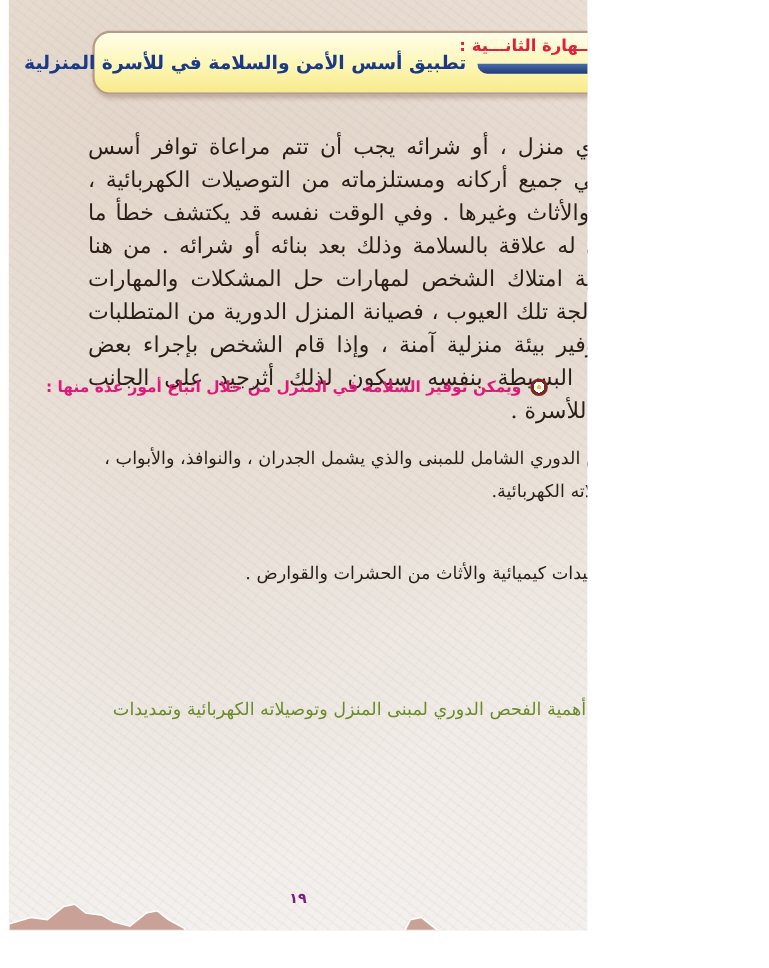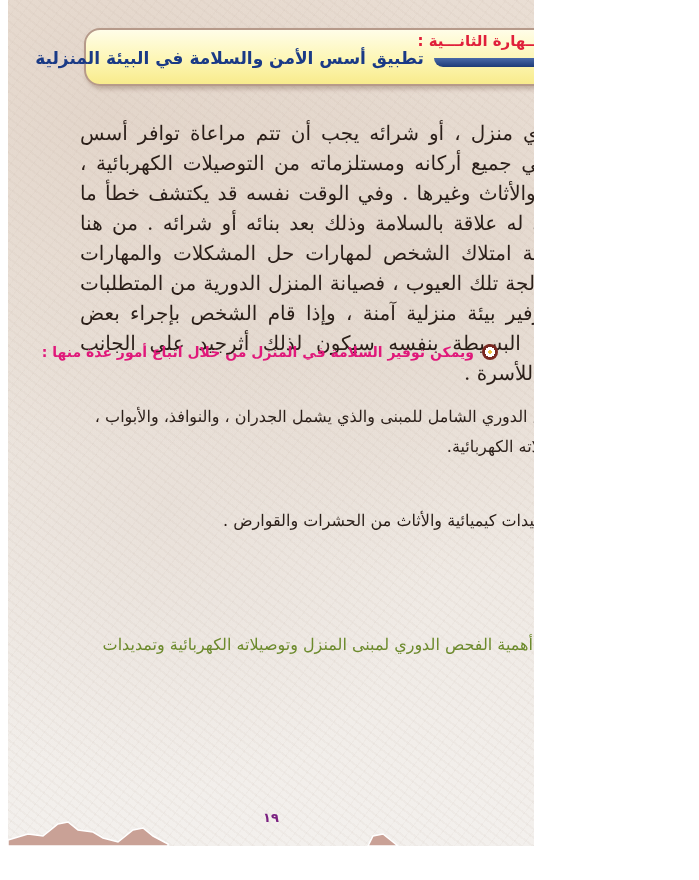--- a/index.html
+++ b/index.html
@@ -82,21 +82,21 @@
 </style>
 </head>
 <body>
 
 <div class="page">
 
   <div class="skill-header">
     <span class="skill-icon"></span>
     <span class="skill-tab-bar"></span>
     <span class="skill-label">المـــهارة الثانـــية :</span>
-    <span class="skill-title">تطبيق أسس الأمن والسلامة في البيئة المنزلية</span>
+    <span class="skill-title">تطبيق أسس الأمن والسلامة في للأسرة المنزلية</span>
   </div>
 
   <p class="body-text">عند بناء أي منزل ، أو شرائه يجب أن تتم مراعاة توافر أسس السلامة في جميع أركانه ومستلزماته من التوصيلات الكهربائية ، والمائية ، والأثاث وغيرها . وفي الوقت نفسه قد يكتشف خطأ ما في المبنى له علاقة بالسلامة وذلك بعد بنائه أو شرائه . من هنا تظهر أهمية امتلاك الشخص لمهارات حل المشكلات والمهارات الفنية لمعالجة تلك العيوب ، فصيانة المنزل الدورية من المتطلبات المهمة لتوفير بيئة منزلية آمنة ، وإذا قام الشخص بإجراء بعض التصليحات البسيطة بنفسه سيكون لذلك أثرجيد على الجانب الاقتصادي للأسرة .</p>
 
   <div class="section-heading" style="top:344px;align-items:center;">
     <span class="flower-icon"></span>
     <span>ويمكن توفير السلامة في المنزل من خلال اتباع أمور عدة منها :</span>
   </div>
 
   <ul class="list dark" style="left:72px; top:358px; width:520px;">

